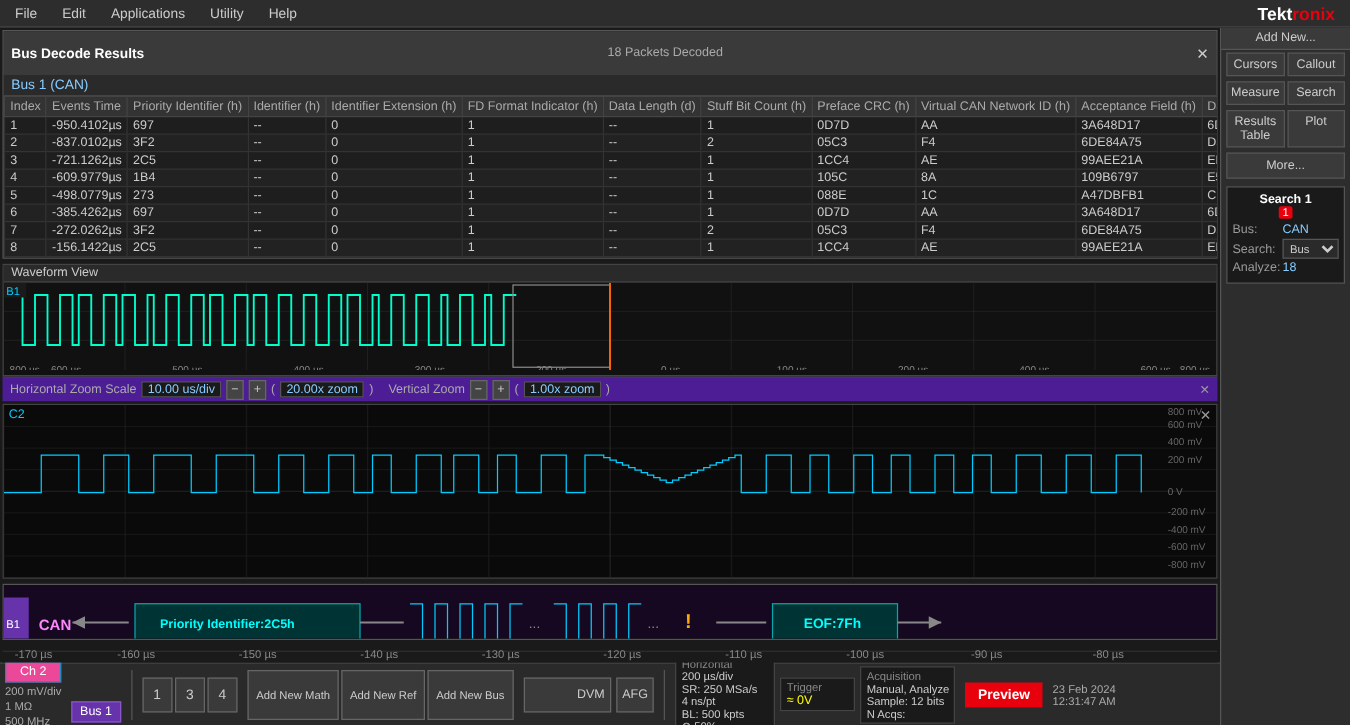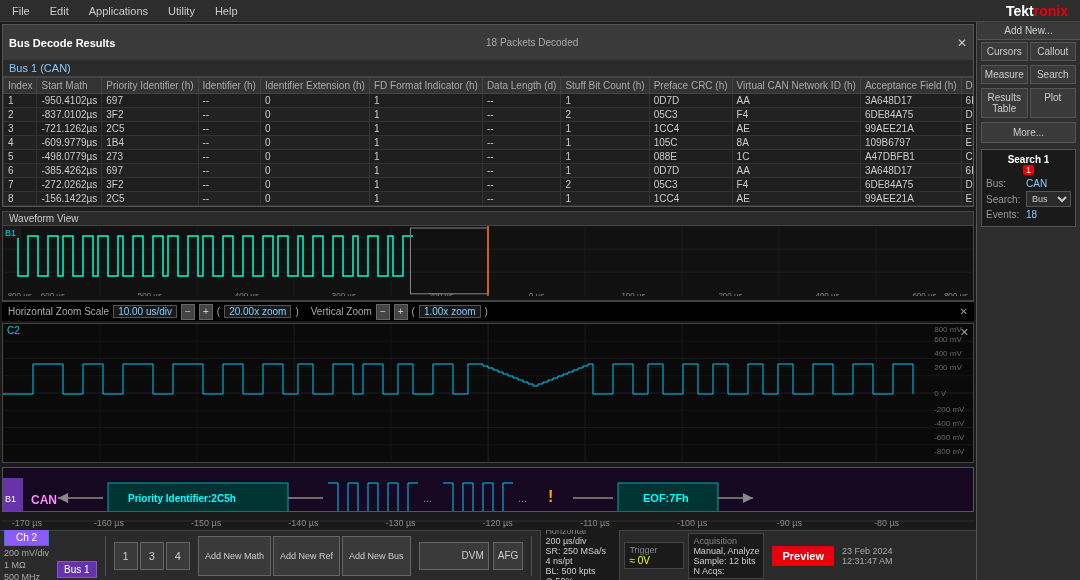--- a/index.html
+++ b/index.html
@@ -141,21 +141,21 @@
     }
     #waveform-canvas {
       width: 100%;
       height: calc(100% - 18px);
       position: relative;
       overflow: hidden;
     }
     #zoom-controls {
       display: flex;
       align-items: center;
-      background: #000000;
+      background: #4c1d95;
       padding: 2px 6px;
       height: 20px;
       gap: 4px;
       border-top: 1px solid #444;
       font-size: 10px;
       margin: 0 2px;
     }
     .zoom-label { color: #aaaaaa; }
     .zoom-value {
       background: #1a1a1a;
@@ -296,21 +296,21 @@
 
     
     .wf-b1 { fill: none; stroke: #00ffcc; stroke-width: 1.5; }
 
     
     .grid-v { stroke: #2a2a2a; stroke-width: 0.5; }
     .grid-h { stroke: #2a2a2a; stroke-width: 0.5; }
 
     
     .status-channel {
-      background: #8b5cf6;
+      background: #ec4899;
       border: 1px solid #2288bb;
       padding: 2px 6px;
       font-size: 10px;
       color: white;
       min-width: 30px;
       text-align: center;
     }
     .status-bus {
       background: #6633aa;
       border: 1px solid #8855cc;
@@ -434,21 +434,21 @@
         <span id="bus-decode-title">Bus Decode Results</span>
         <span id="packets-decoded">18 Packets Decoded</span>
         <span id="close-btn">✕</span>
       </div>
       <div id="bus-decode-subheader">Bus 1 (CAN)</div>
       <div style="overflow-x:auto; overflow-y:auto; max-height:200px;">
         <table id="decode-table">
           <thead>
             <tr id="table-header-row">
               <th>Index</th>
-              <th>Start Math</th>
+              <th>Events Time</th>
               <th>Priority Identifier (h)</th>
               <th>Identifier (h)</th>
               <th>Identifier Extension (h)</th>
               <th>FD Format Indicator (h)</th>
               <th>Data Length (d)</th>
               <th>Stuff Bit Count (h)</th>
               <th>Preface CRC (h)</th>
               <th>Virtual CAN Network ID (h)</th>
               <th>Acceptance Field (h)</th>
               <th>Data (h)</th>
@@ -826,19 +826,19 @@
         <span class="search-label">Bus:</span>
         <span class="search-val">CAN</span>
       </div>
       <div class="search-row">
         <span class="search-label">Search:</span>
         <select class="search-dropdown">
           <option>Bus</option>
         </select>
       </div>
       <div class="search-row">
-        <span class="search-label">Events:</span>
+        <span class="search-label">Analyze:</span>
         <span class="search-val">18</span>
       </div>
     </div>
   </div>
 
 </div>
 
 </body></html>

